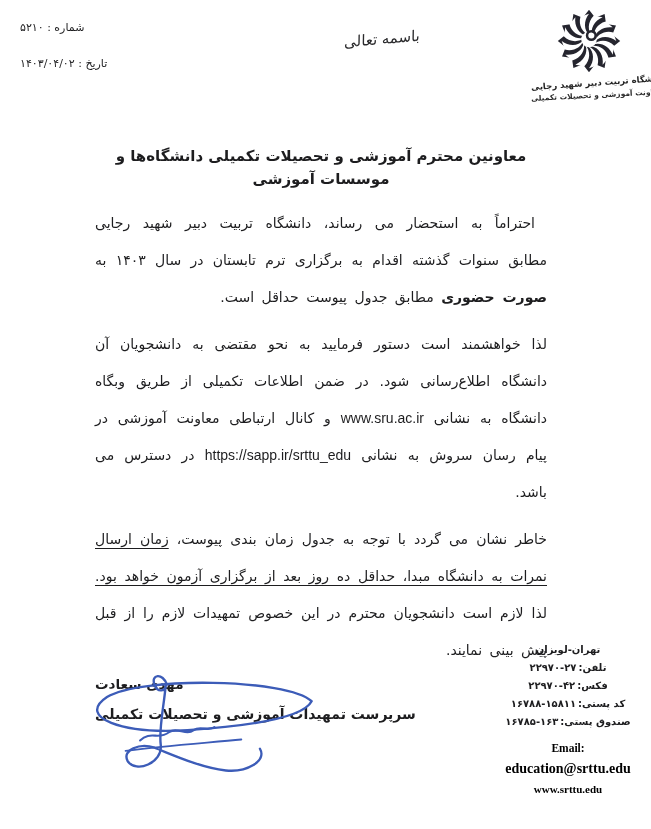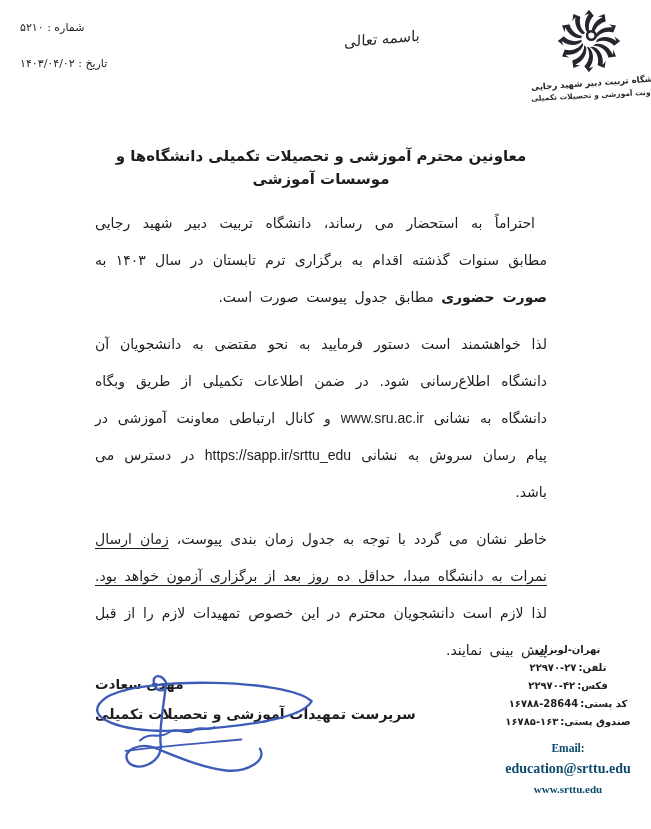--- a/index.html
+++ b/index.html
@@ -39,21 +39,21 @@
   
   .sig-block{position:absolute;top:676px;left:95px;width:452px;text-align:left;direction:rtl;}
   .sig-name{font-size:13.5px;font-weight:700;}
   .sig-title{font-size:14px;font-weight:700;margin-top:14px;}
   .sig-scribble{position:absolute;left:76px;top:668px;width:248px;height:114px;pointer-events:none;}
   
   .footer-block{position:absolute;top:641px;right:8px;width:150px;text-align:center;}
   .addr{font-size:10px;font-weight:700;direction:rtl;line-height:18px;}
   .contact-line{display:flex;justify-content:center;direction:rtl;gap:2px;font-size:10px;font-weight:700;line-height:18px;white-space:nowrap;}
   .contact-line .val{direction:ltr;unicode-bidi:isolate;}
-  .email-block{margin-top:7px;font-family:"Liberation Serif",serif;font-weight:700;color:#0c4a6e;}
+  .email-block{margin-top:7px;font-family:"Liberation Serif",serif;font-weight:700;color:#000000;}
   .email-label{font-size:11.5px;line-height:20px;}
   .email-addr{font-size:14px;line-height:21px;}
   .web-addr{font-size:11px;line-height:20px;}
 </style>
 </head>
 <body>
 
 <div class="page">
 
   <div class="ref-block">
@@ -82,21 +82,21 @@
       </g>
       <circle cx="50" cy="48" r="10" fill="#ffffff"></circle>
       <circle cx="53" cy="43" r="5.5" fill="none" stroke="#25252e" stroke-width="3.2"></circle>
     </svg>
     <div class="logo-uni">دانشگاه تربیت دبیر شهید رجایی</div>
     <div class="logo-dept">معاونت آموزشی و تحصیلات تکمیلی</div>
   </div>
 
   <div class="letter-body">
     <div class="recipient">معاونین محترم آموزشی و تحصیلات تکمیلی دانشگاه‌ها و موسسات آموزشی</div>
-    <p class="para first"><span class="seg plain">احتراماً به استحضار می رساند، دانشگاه تربیت دبیر شهید رجایی مطابق سنوات گذشته اقدام به برگزاری ترم تابستان در سال ۱۴۰۳ به </span><span class="seg bold-underline">صورت حضوری</span><span class="seg plain"> مطابق جدول پیوست صورت است.</span></p>
+    <p class="para first"><span class="seg plain">احتراماً به استحضار می رساند، دانشگاه تربیت دبیر شهید رجایی مطابق سنوات گذشته اقدام به برگزاری ترم تابستان در سال ۱۴۰۳ به </span><span class="seg bold-underline">صورت حضوری</span><span class="seg plain"> مطابق جدول پیوست حداقل است.</span></p>
     <p class="para"><span class="seg plain">لذا خواهشمند است دستور فرمایید به نحو مقتضی به دانشجویان آن دانشگاه اطلاع‌رسانی شود. در ضمن اطلاعات تکمیلی از طریق وبگاه دانشگاه به نشانی </span><span class="seg latin">www.sru.ac.ir</span><span class="seg plain"> و کانال ارتباطی معاونت آموزشی در پیام رسان سروش به نشانی </span><span class="seg latin">https://sapp.ir/srttu_edu</span><span class="seg plain"> در دسترس می باشد.</span></p>
     <p class="para"><span class="seg plain">خاطر نشان می گردد با توجه به جدول زمان بندی پیوست، </span><span class="seg underline">زمان ارسال نمرات به دانشگاه مبدا، حداقل ده روز بعد از برگزاری آزمون خواهد بود.</span><span class="seg plain"> لذا لازم است دانشجویان محترم در این خصوص تمهیدات لازم را از قبل پیش بینی نمایند.</span></p>
   </div>
 
   <div class="sig-block">
     <div class="sig-name">مهدی سعادت</div>
     <div class="sig-title">سرپرست تمهیدات آموزشی و تحصیلات تکمیلی</div>
   </div>
 
   <svg class="sig-scribble" viewBox="0 0 240 110" xmlns="http://www.w3.org/2000/svg" fill="none" stroke="#3c5cb8" stroke-width="2.3" stroke-linecap="round">
@@ -112,21 +112,21 @@
         <div class="contact-line">
           <span class="lbl">تلفن:</span>
           <bdi class="val" dir="ltr">۲۲۹۷۰-۲۷</bdi>
         </div>
         <div class="contact-line">
           <span class="lbl">فکس:</span>
           <bdi class="val" dir="ltr">۲۲۹۷۰-۴۲</bdi>
         </div>
         <div class="contact-line">
           <span class="lbl">کد پستی:</span>
-          <bdi class="val" dir="ltr">۱۶۷۸۸-28644</bdi>
+          <bdi class="val" dir="ltr">۱۶۷۸۸-۱۵۸۱۱</bdi>
         </div>
         <div class="contact-line">
           <span class="lbl">صندوق پستی:</span>
           <bdi class="val" dir="ltr">۱۶۷۸۵-۱۶۳</bdi>
         </div>
       </div>
     <div class="email-block">
       <div class="email-label">Email:</div>
       <div class="email-addr">education@srttu.edu</div>
       <div class="web-addr">www.srttu.edu</div>

